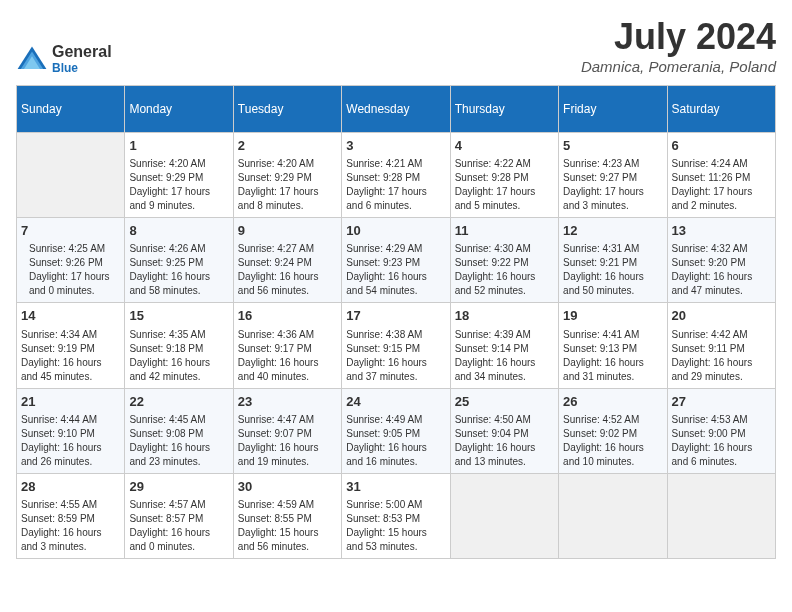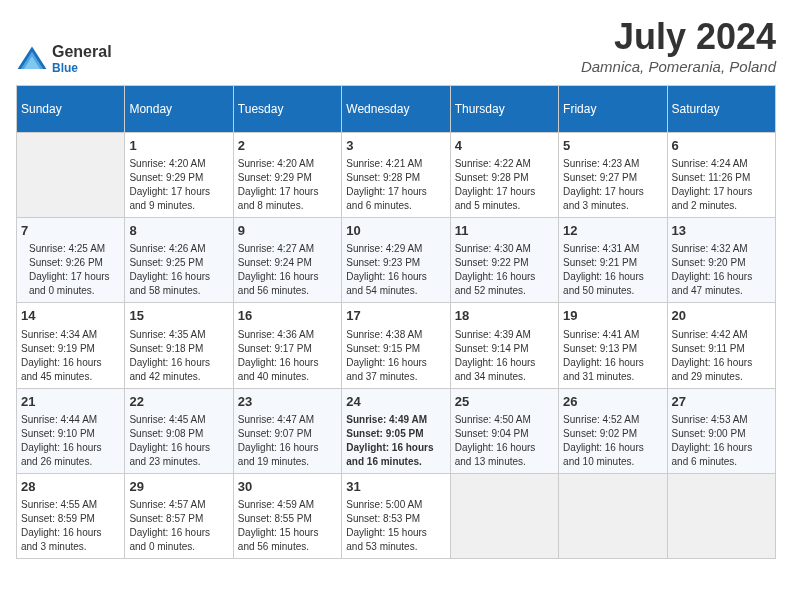--- a/index.html
+++ b/index.html
@@ -278,21 +278,21 @@
         </td>
         <td>
           <span class="day-num">23</span>
           <div class="day-info" style="white-space: pre-line;">Sunrise: 4:47 AM
 Sunset: 9:07 PM
 Daylight: 16 hours
 and 19 minutes.</div>
         </td>
         <td>
           <span class="day-num">24</span>
-          <div class="day-info" style="white-space: pre-line; font-weight: bold;">Sunrise: 4:49 AM
+          <div class="day-info" style="white-space: pre-line;">Sunrise: 4:49 AM
 Sunset: 9:05 PM
 Daylight: 16 hours
 and 16 minutes.</div>
         </td>
         <td>
           <span class="day-num">25</span>
           <div class="day-info" style="white-space: pre-line;">Sunrise: 4:50 AM
 Sunset: 9:04 PM
 Daylight: 16 hours
 and 13 minutes.</div>

